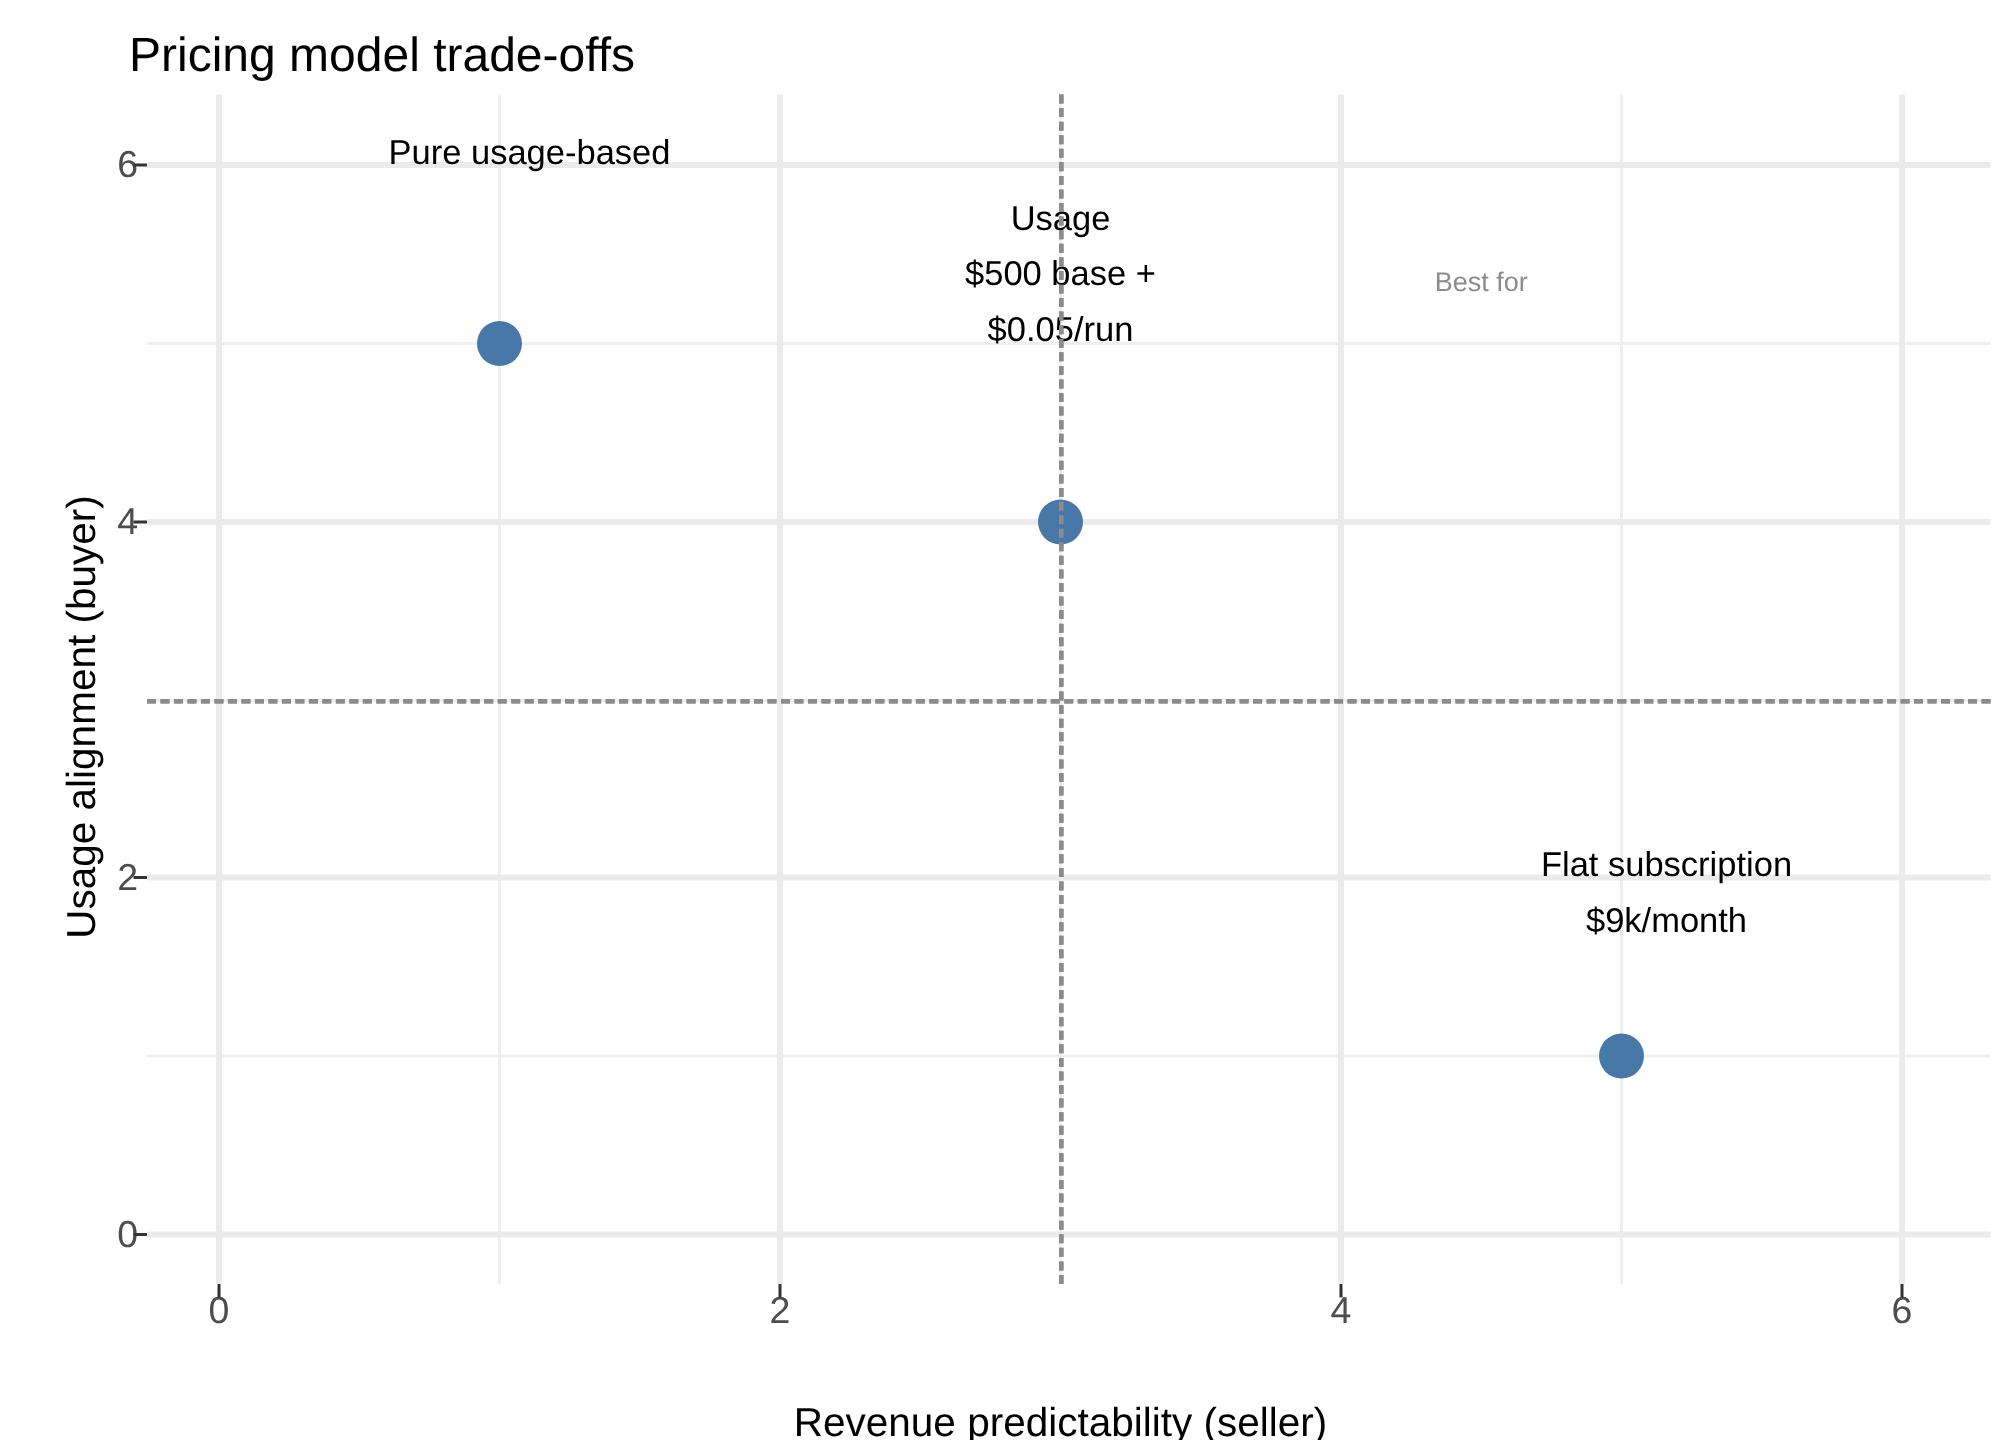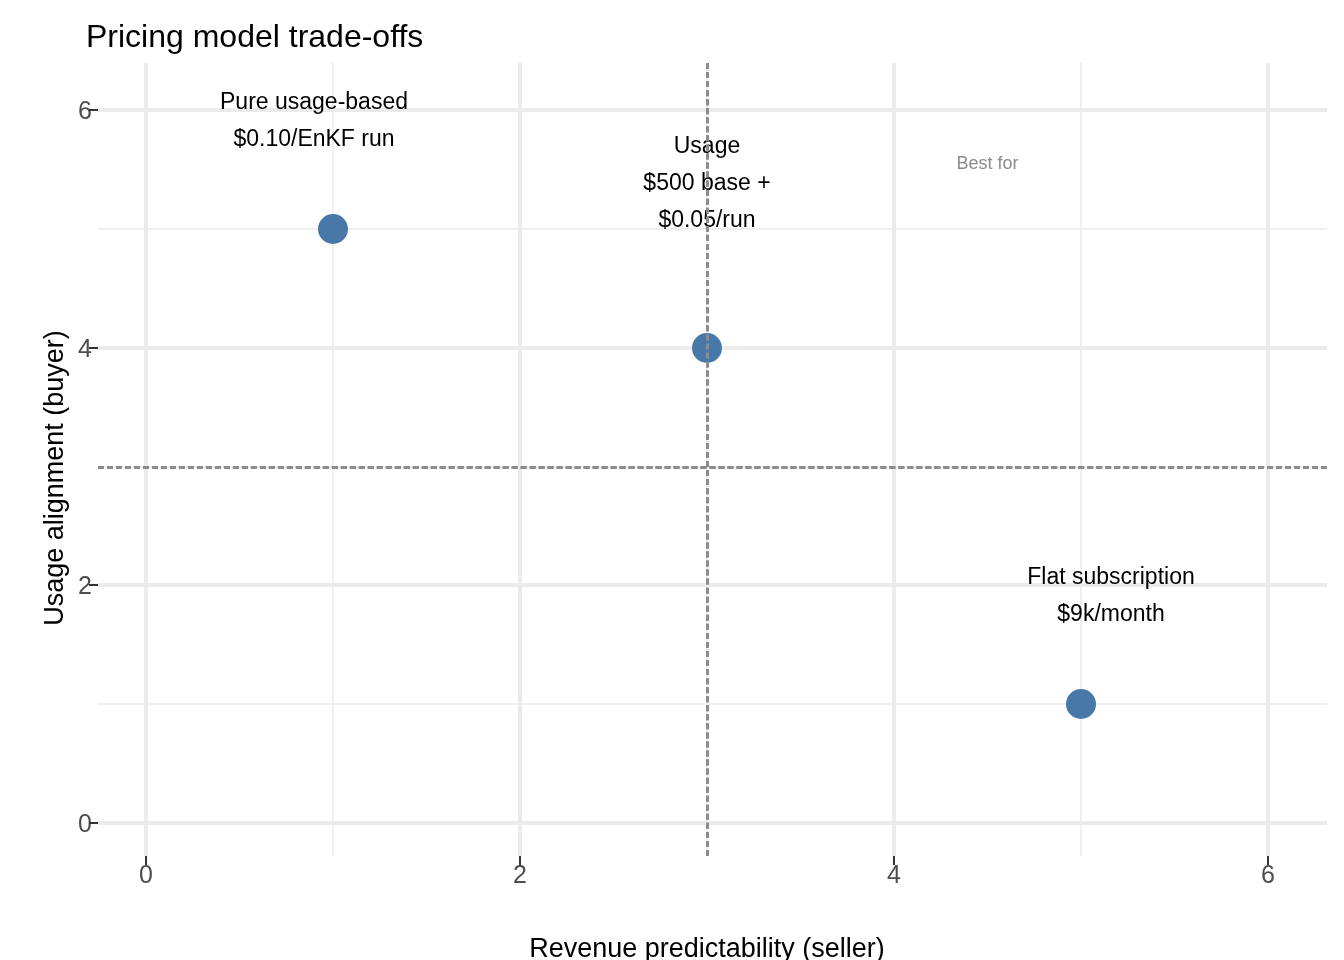--- a/index.html
+++ b/index.html
@@ -167,20 +167,21 @@
   }
   .quadrant-annotation {
     position: absolute;
     font-size: 18px;
     line-height: 29px;
     color: #8c8c8c;
     text-align: center;
     white-space: pre;
     width: 400px;
     margin-left: -200px;
+    margin-top: 25px;
   }
 </style>
 </head>
 <body>
 
 <div id="chart-root">
 
   <div id="chart-title">Pricing model trade-offs</div>
 
   <div id="y-axis-title">Usage alignment (buyer)</div>
@@ -215,21 +216,21 @@
     <div class="y-tick-label" style="top: 98px;">6</div>
     <div class="tick-mark-y" style="top: 109px;"></div>
     <div class="x-tick-label" style="left: 146px;">0</div>
     <div class="tick-mark-x" style="left: 145px;"></div>
     <div class="x-tick-label" style="left: 520px;">2</div>
     <div class="tick-mark-x" style="left: 519px;"></div>
     <div class="x-tick-label" style="left: 894px;">4</div>
     <div class="tick-mark-x" style="left: 893px;"></div>
     <div class="x-tick-label" style="left: 1268px;">6</div>
     <div class="tick-mark-x" style="left: 1267px;"></div>
-    <div class="point-label" style="left: 314px; top: 82.8333px;"><div>Pure usage-based</div><div>$0.10/EnKF run</div></div>
+    <div class="point-label" style="left: 353px; top: 82.8333px;"><div>Pure usage-based</div></div>
     <div class="data-point" style="left: 333px; top: 228.833px; background: rgb(72, 120, 168);"></div>
     <div class="point-label" style="left: 707px; top: 126.667px;"><div>Usage</div><div>$500 base +</div><div>$0.05/run</div></div>
     <div class="data-point" style="left: 707px; top: 347.667px; background: rgb(72, 120, 168);"></div>
     <div class="point-label" style="left: 1111px; top: 558.167px;"><div>Flat subscription</div><div>$9k/month</div></div>
     <div class="data-point" style="left: 1081px; top: 704.167px; background: rgb(72, 120, 168);"></div>
     <div style="position: absolute; left: 706px; top: 63px; height: 793px; border-left: 3px dashed rgb(140, 140, 140);"></div>
     <div style="position: absolute; top: 465.5px; left: 98px; width: 1229px; border-top: 3px dashed rgb(140, 140, 140);"></div>
     <div class="quadrant-annotation" style="left: 987.5px; color: rgb(140, 140, 140); top: 149.475px;"><div>Best for</div></div>
   </div>
 

